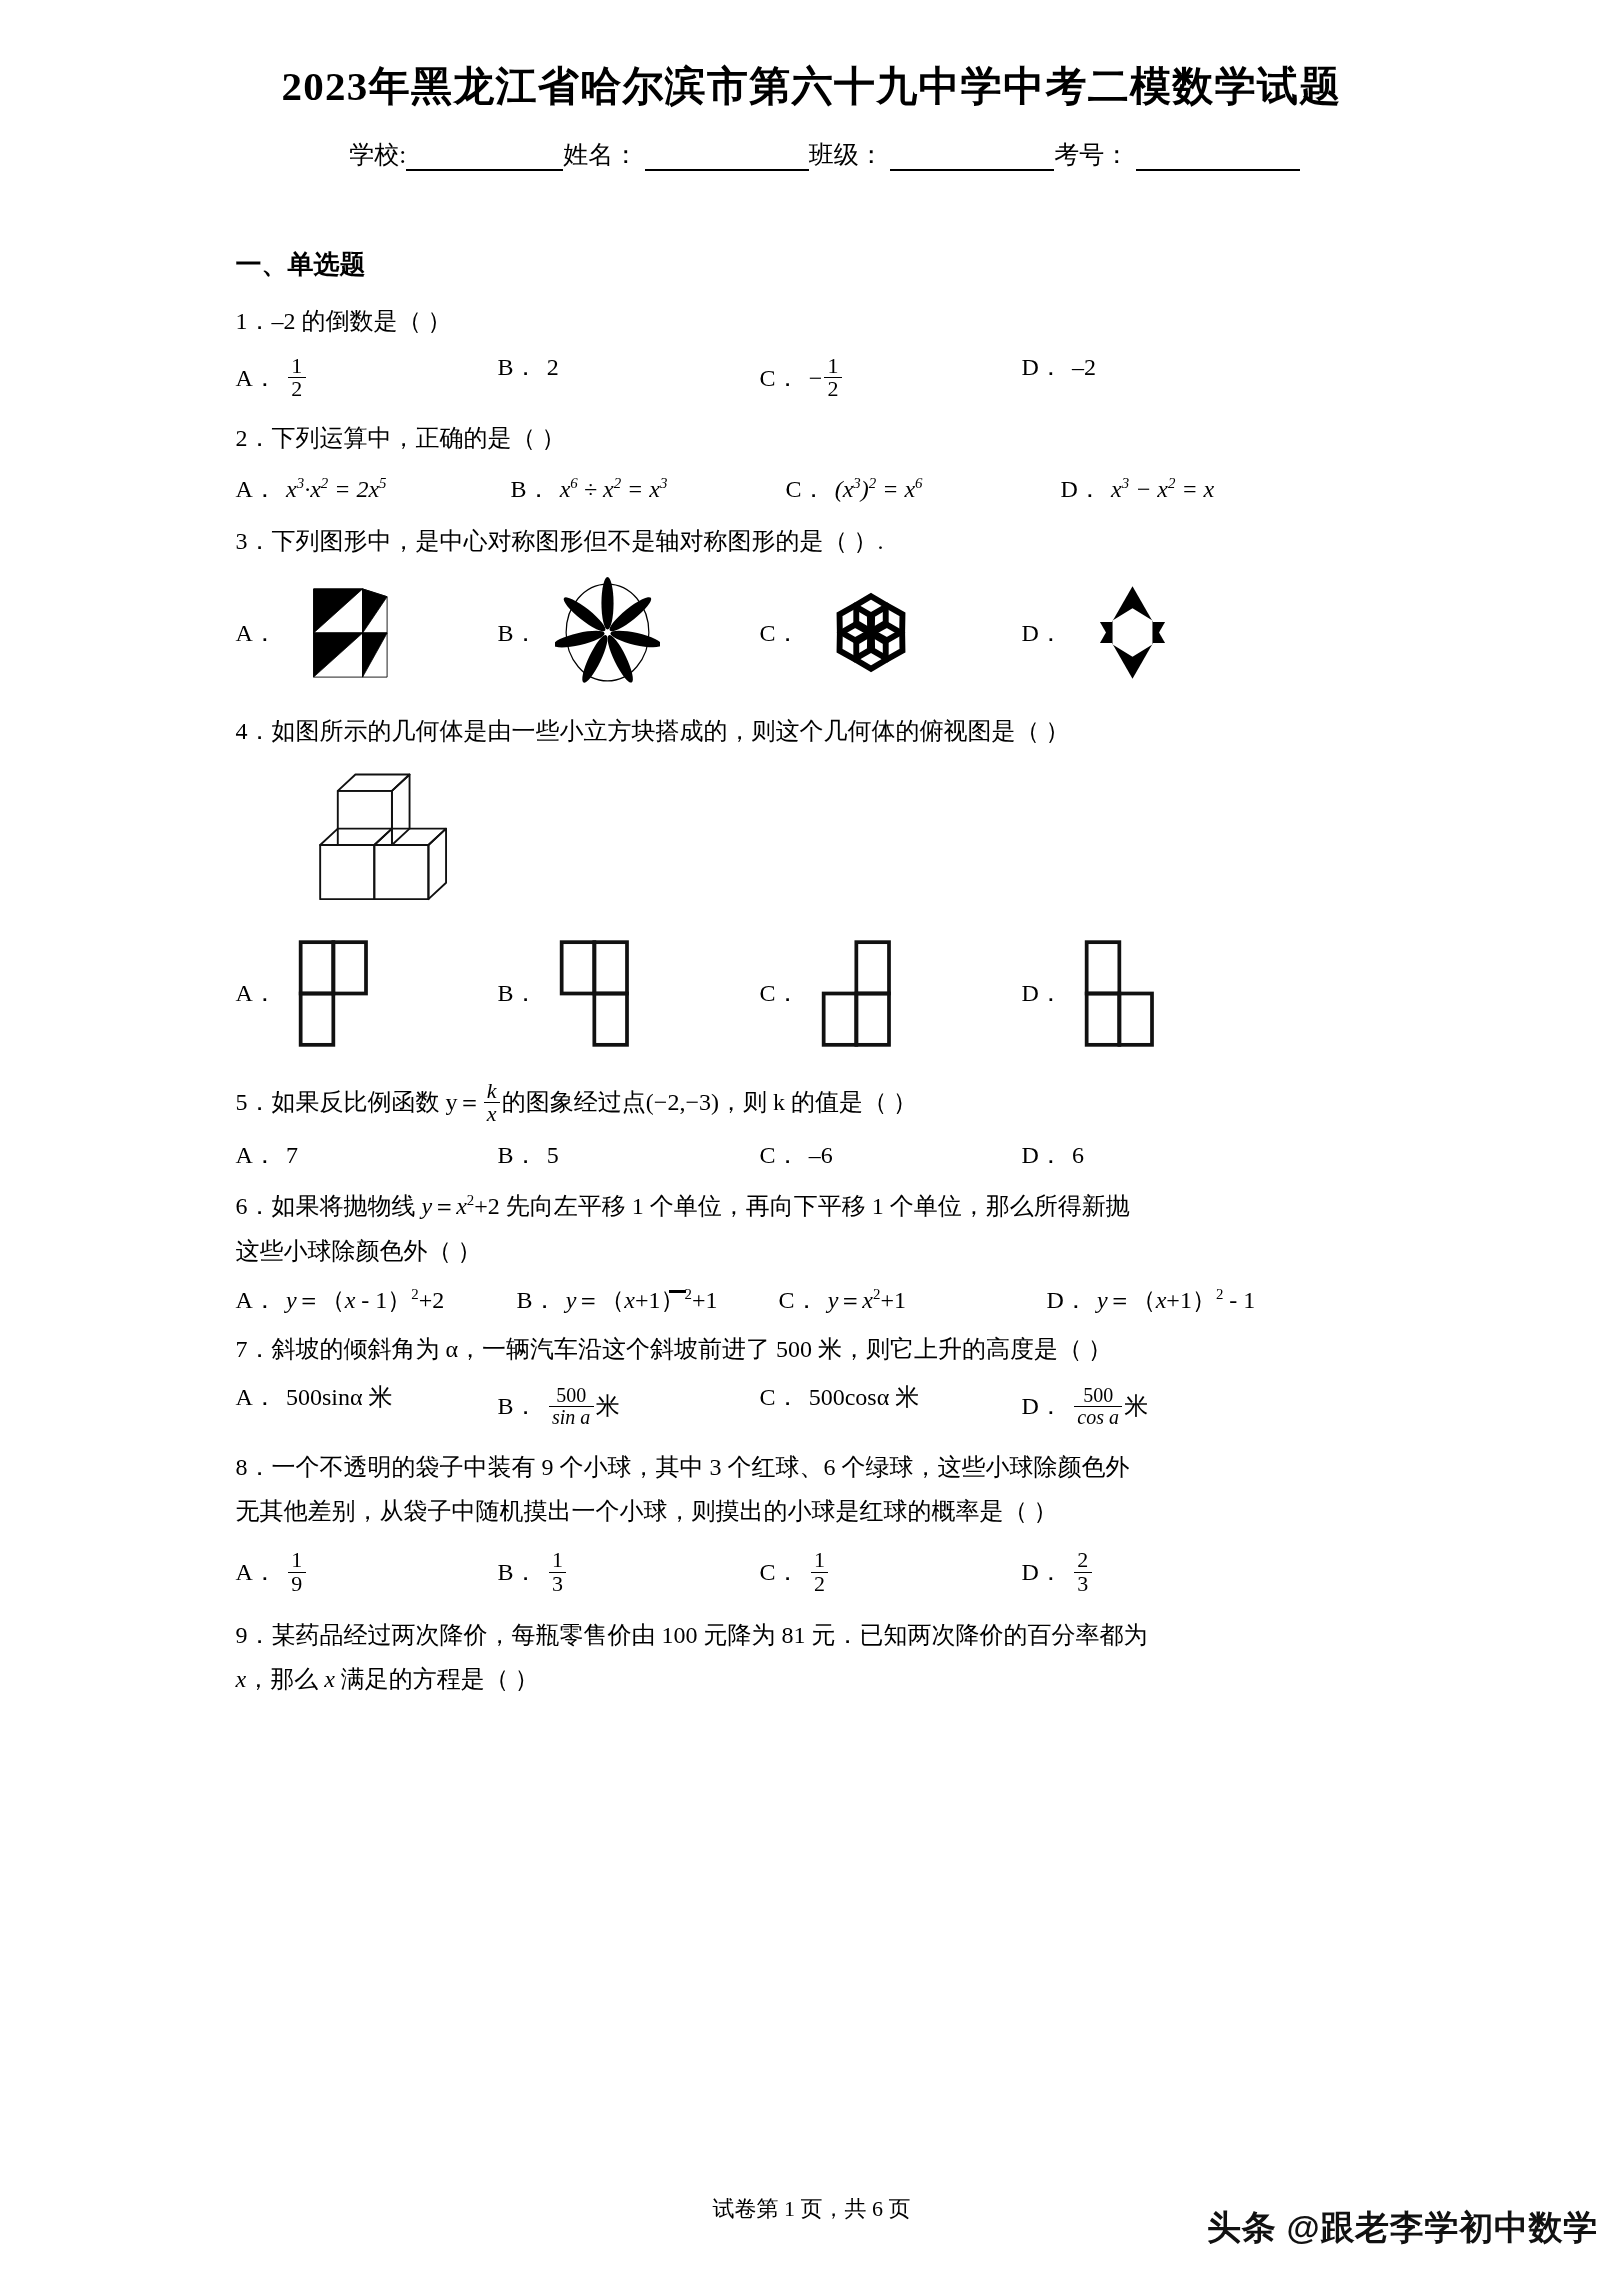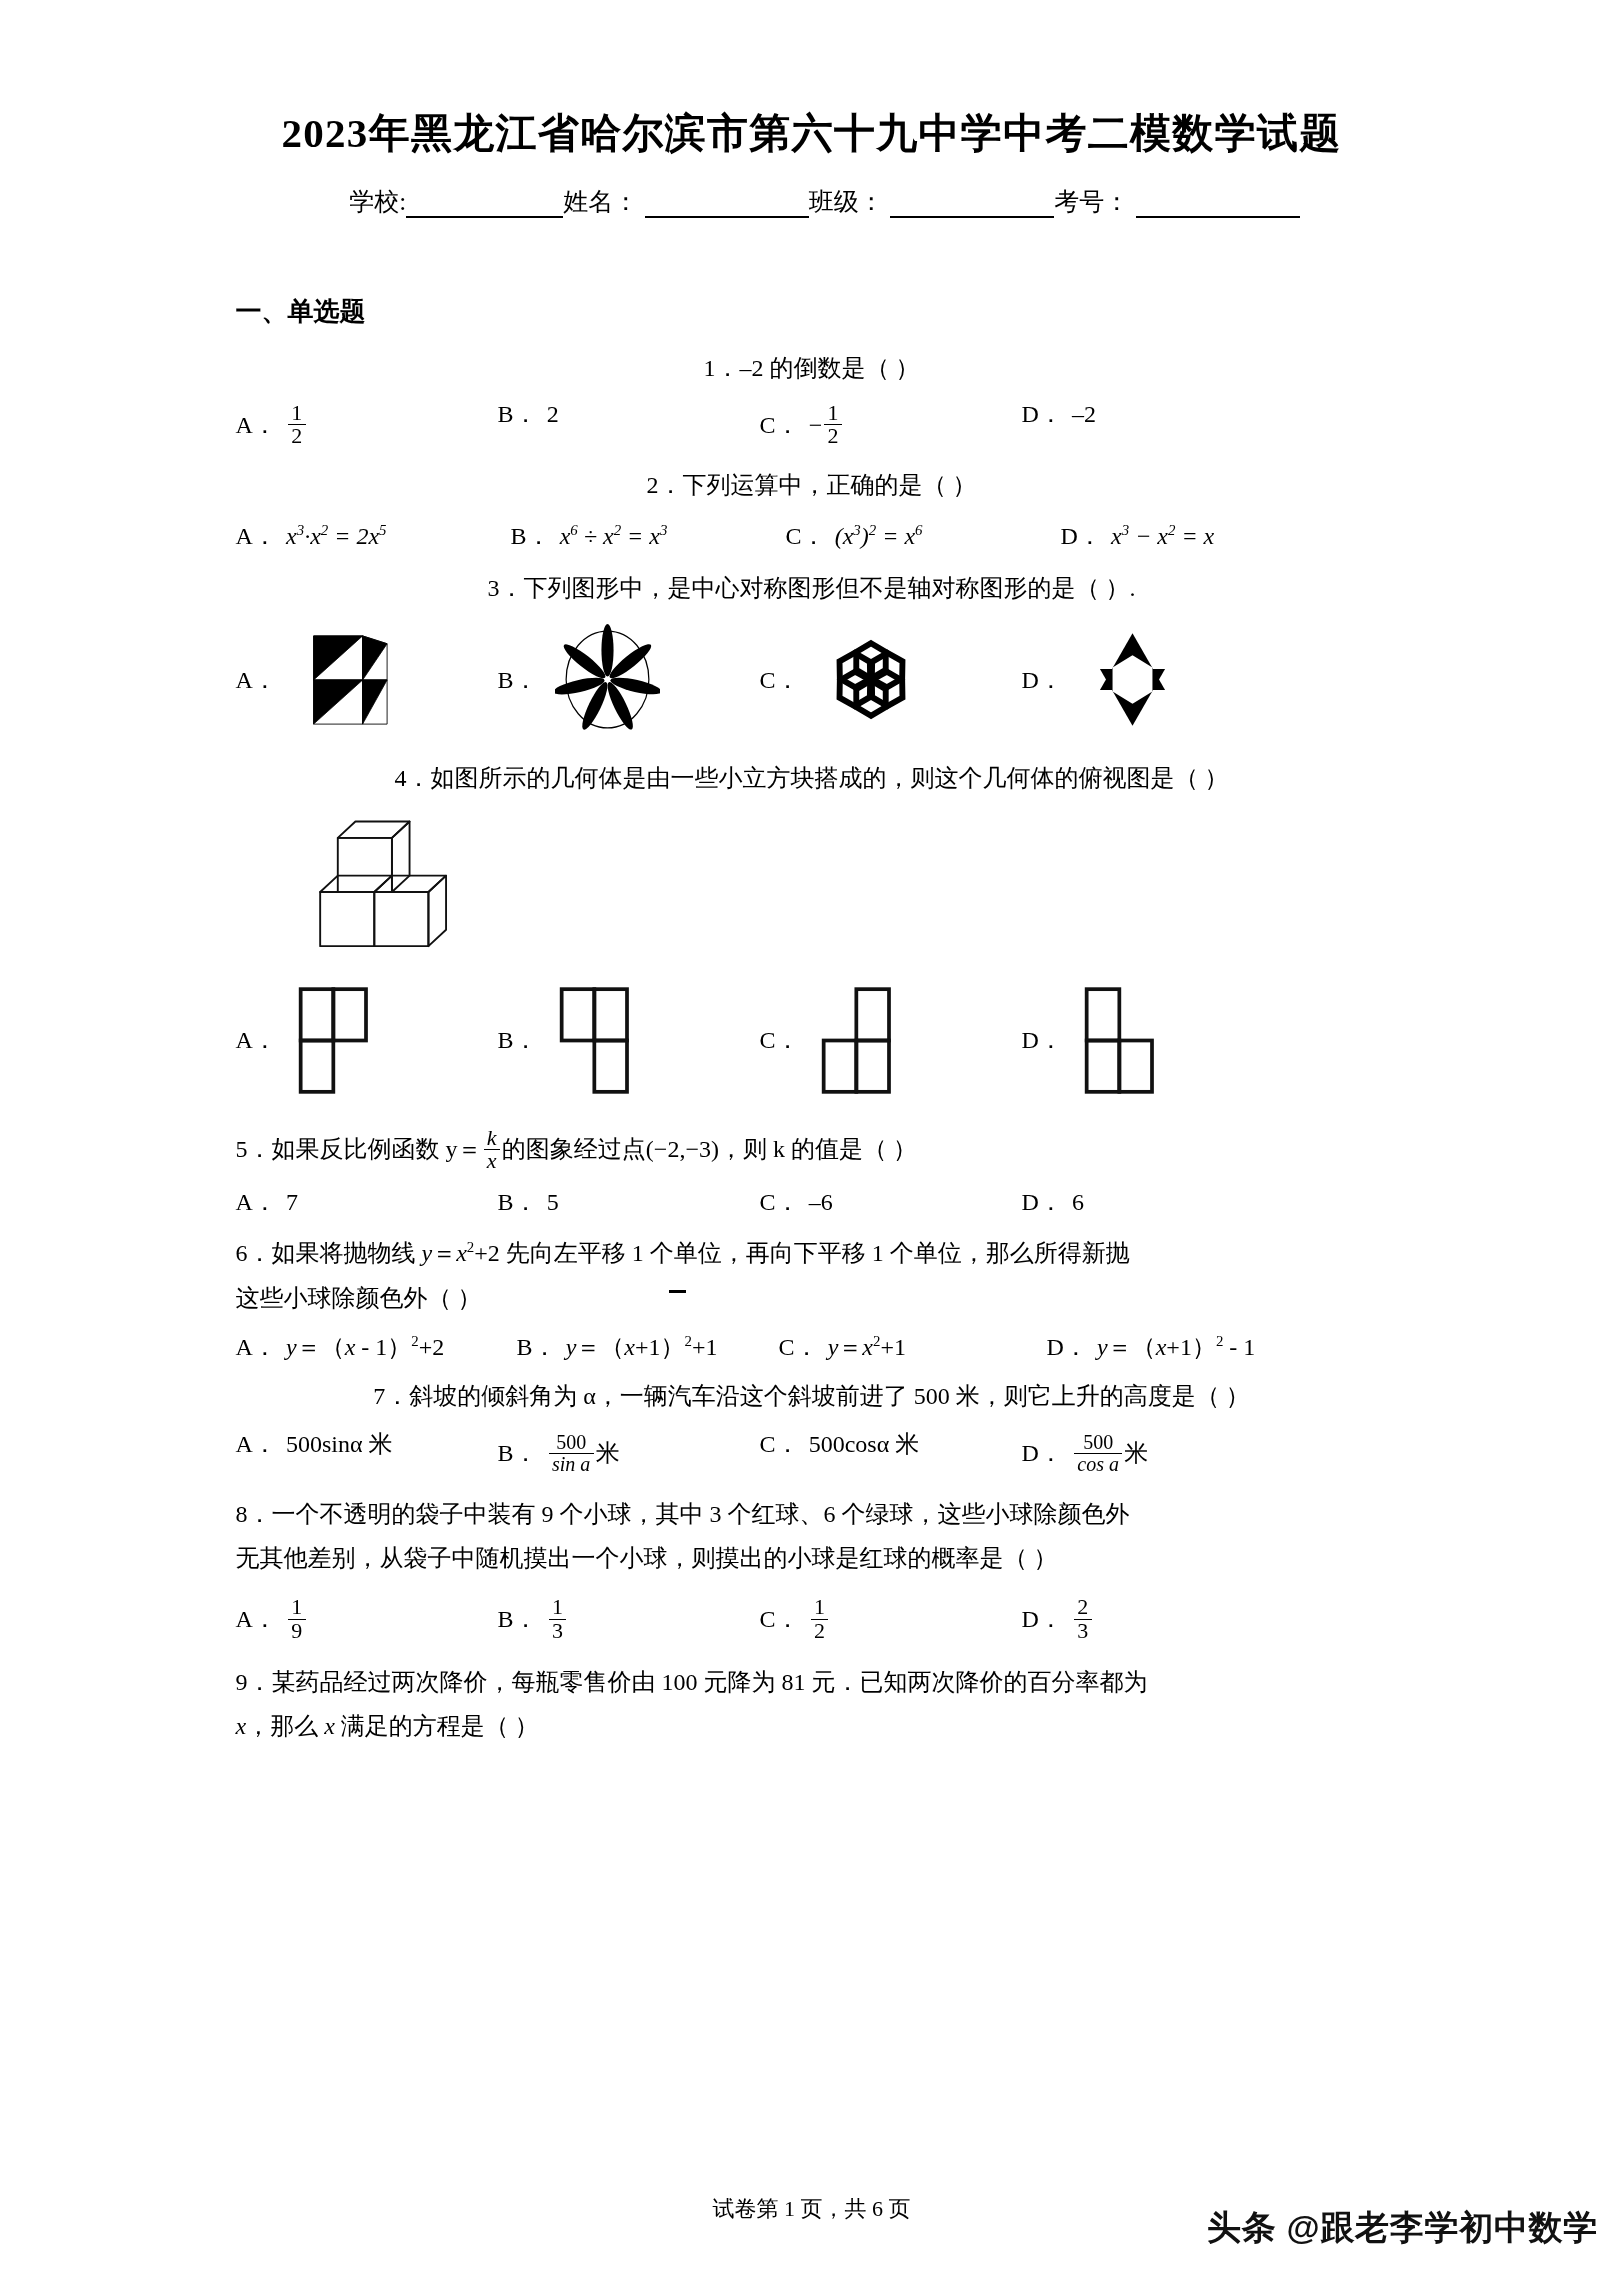--- a/index.html
+++ b/index.html
@@ -13,21 +13,21 @@
   }
   .page { position:relative; width:1623px; height:2295px; padding:0; box-sizing:border-box; }
 
   
   .title {
     text-align:center;
     font-size:41px;
     font-weight:bold;
     letter-spacing:1.3px;
     margin:0;
-    padding-top:111px;
+    padding-top:64px;
     line-height:1.1;
   }
   .idline {
     display:flex;
     justify-content:center;
     align-items:flex-end;
     gap:0px;
     font-size:25px;
     margin-top:29px;
     padding-left:26px;
@@ -50,21 +50,21 @@
     width:1152px;
     padding-top:65px;
     font-size:24px;
     line-height:1.0;
   }
   .section-head {
     font-size:26px;
     font-weight:bold;
     margin:0 0 25px 0;
   }
-  .qtext { font-size:24px; margin:0 0 6.5px 0; line-height:1.55;text-align:center; }
+  .qtext { font-size:24px; margin:0 0 6.5px 0; line-height:1.55; }
   .qtext2 { font-size:24px; margin:0 0 3.9px 0; line-height:1.70; }
 
   .opts { display:flex; margin:14.4px 0 19.6px 0; align-items:flex-start; }
   .opt { display:flex; align-items:center; }
   .optlbl { margin-right:9.2px; white-space:nowrap; }
 
   
   .c1 { width:262px; }
   .c2 { width:262px; }
   .c3 { width:262px; }

